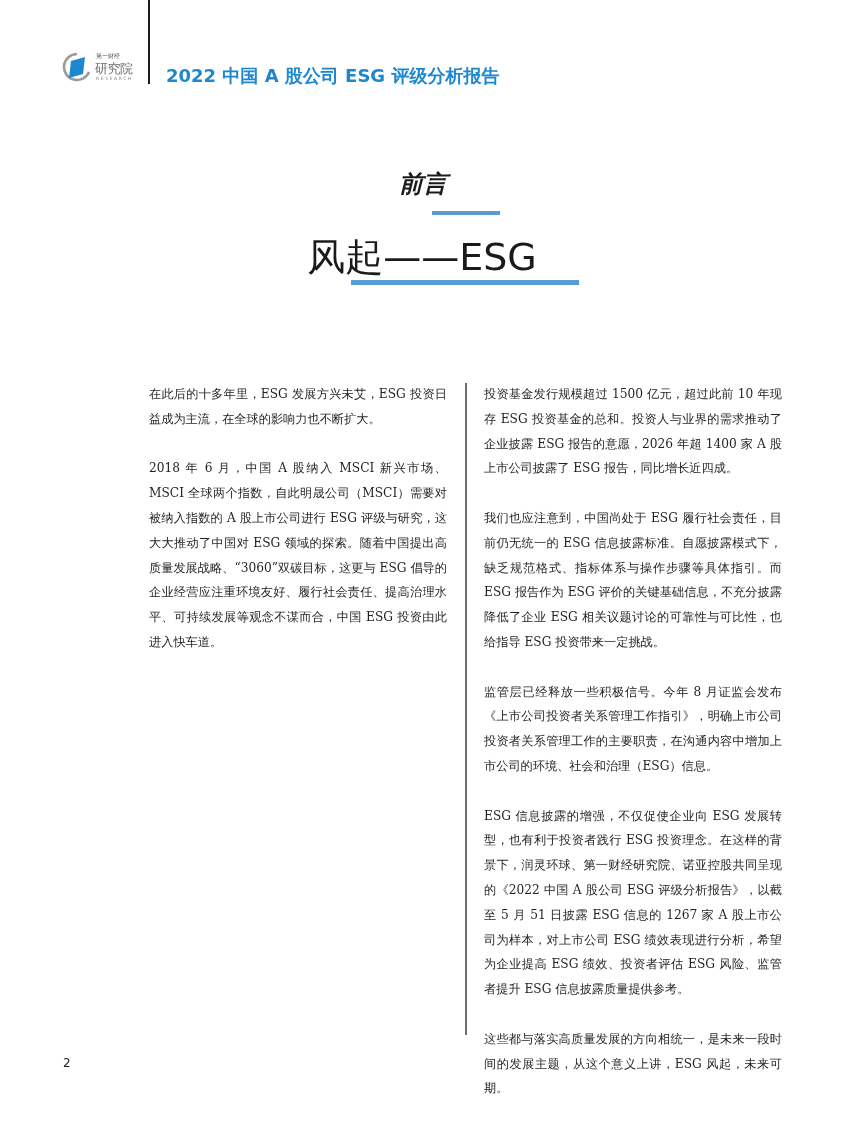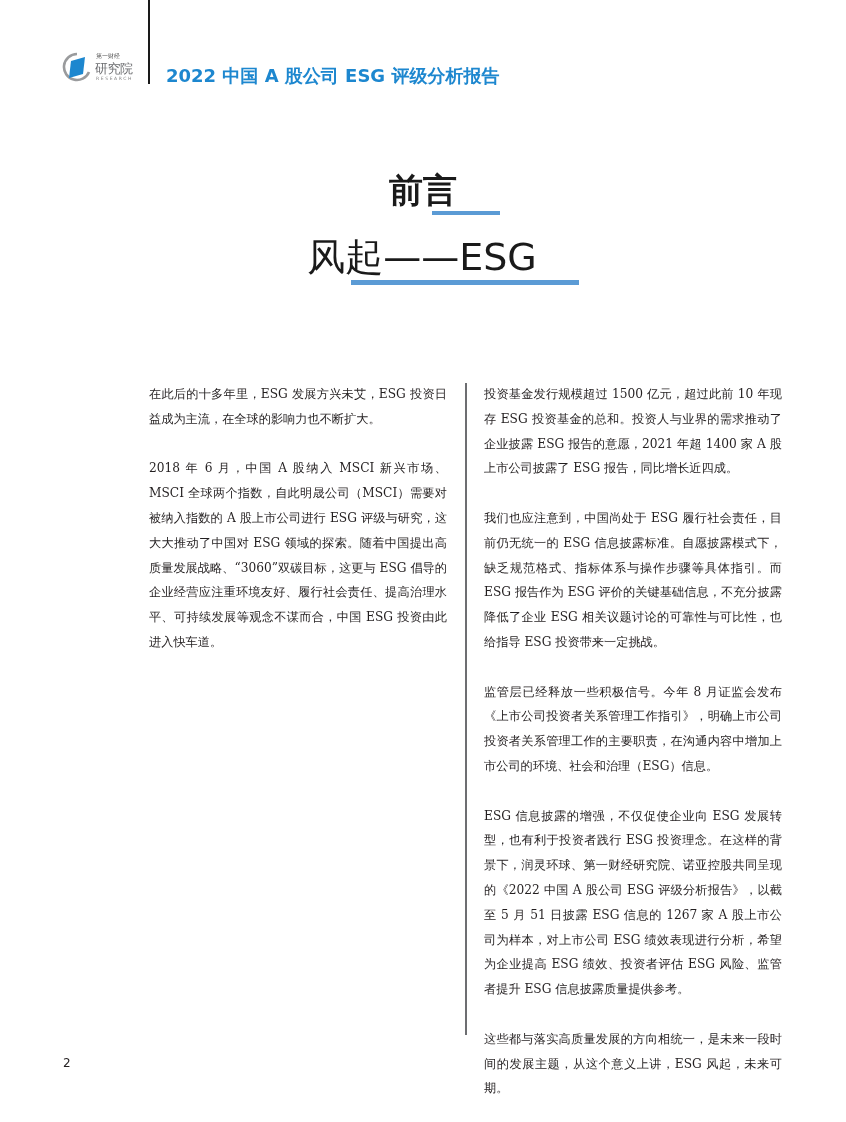--- a/index.html
+++ b/index.html
@@ -75,22 +75,23 @@
       letter-spacing: 0px;
     }
     .section-title {
       position: absolute;
       left: 0;
       width: 846px;
       top: 168px;
       text-align: center;
       font-family: "DejaVu Sans", sans-serif;
       font-weight: bold;
-      font-size: 34px;
+      font-size: 24px;
       color: #1a1a1a;
+      font-style: italic;
     }
     .section-title-rule {
       position: absolute;
       left: 432px;
       top: 211px;
       width: 68px;
       height: 4px;
       background: #5b9bd5;
     }
     .subtitle {
@@ -171,20 +172,20 @@
 <div class="subtitle-rule wide"></div>
 
 <div class="col col-left">
   <p>在此后的十多年里，ESG 发展方兴未艾，ESG 投资日益成为主流，在全球的影响力也不断扩大。</p>
   <p>2018 年 6 月，中国 A 股纳入 MSCI 新兴市场、MSCI 全球两个指数，自此明晟公司（MSCI）需要对被纳入指数的 A 股上市公司进行 ESG 评级与研究，这大大推动了中国对 ESG 领域的探索。随着中国提出高质量发展战略、“3060”双碳目标，这更与 ESG 倡导的企业经营应注重环境友好、履行社会责任、提高治理水平、可持续发展等观念不谋而合，中国 ESG 投资由此进入快车道。</p>
 </div>
 
 <div class="col-divider"></div>
 
 <div class="col col-right">
-  <p>投资基金发行规模超过 1500 亿元，超过此前 10 年现存 ESG 投资基金的总和。投资人与业界的需求推动了企业披露 ESG 报告的意愿，2021 年超 1400 家 A 股上市公司披露了 ESG 报告，同比增长近四成。</p>
+  <p>投资基金发行规模超过 1500 亿元，超过此前 10 年现存 ESG 投资基金的总和。投资人与业界的需求推动了企业披露 ESG 报告的意愿，2026 年超 1400 家 A 股上市公司披露了 ESG 报告，同比增长近四成。</p>
   <p>我们也应注意到，中国尚处于 ESG 履行社会责任，目前仍无统一的 ESG 信息披露标准。自愿披露模式下，缺乏规范格式、指标体系与操作步骤等具体指引。而 ESG 报告作为 ESG 评价的关键基础信息，不充分披露降低了企业 ESG 相关议题讨论的可靠性与可比性，也给指导 ESG 投资带来一定挑战。</p>
   <p>监管层已经释放一些积极信号。今年 8 月证监会发布《上市公司投资者关系管理工作指引》，明确上市公司投资者关系管理工作的主要职责，在沟通内容中增加上市公司的环境、社会和治理（ESG）信息。</p>
   <p>ESG 信息披露的增强，不仅促使企业向 ESG 发展转型，也有利于投资者践行 ESG 投资理念。在这样的背景下，润灵环球、第一财经研究院、诺亚控股共同呈现的《2022 中国 A 股公司 ESG 评级分析报告》，以截至 5 月 51 日披露 ESG 信息的 1267 家 A 股上市公司为样本，对上市公司 ESG 绩效表现进行分析，希望为企业提高 ESG 绩效、投资者评估 ESG 风险、监管者提升 ESG 信息披露质量提供参考。</p>
   <p>这些都与落实高质量发展的方向相统一，是未来一段时间的发展主题，从这个意义上讲，ESG 风起，未来可期。</p>
 </div>
 
 <div class="page-number">2</div>
 
 </body></html>

